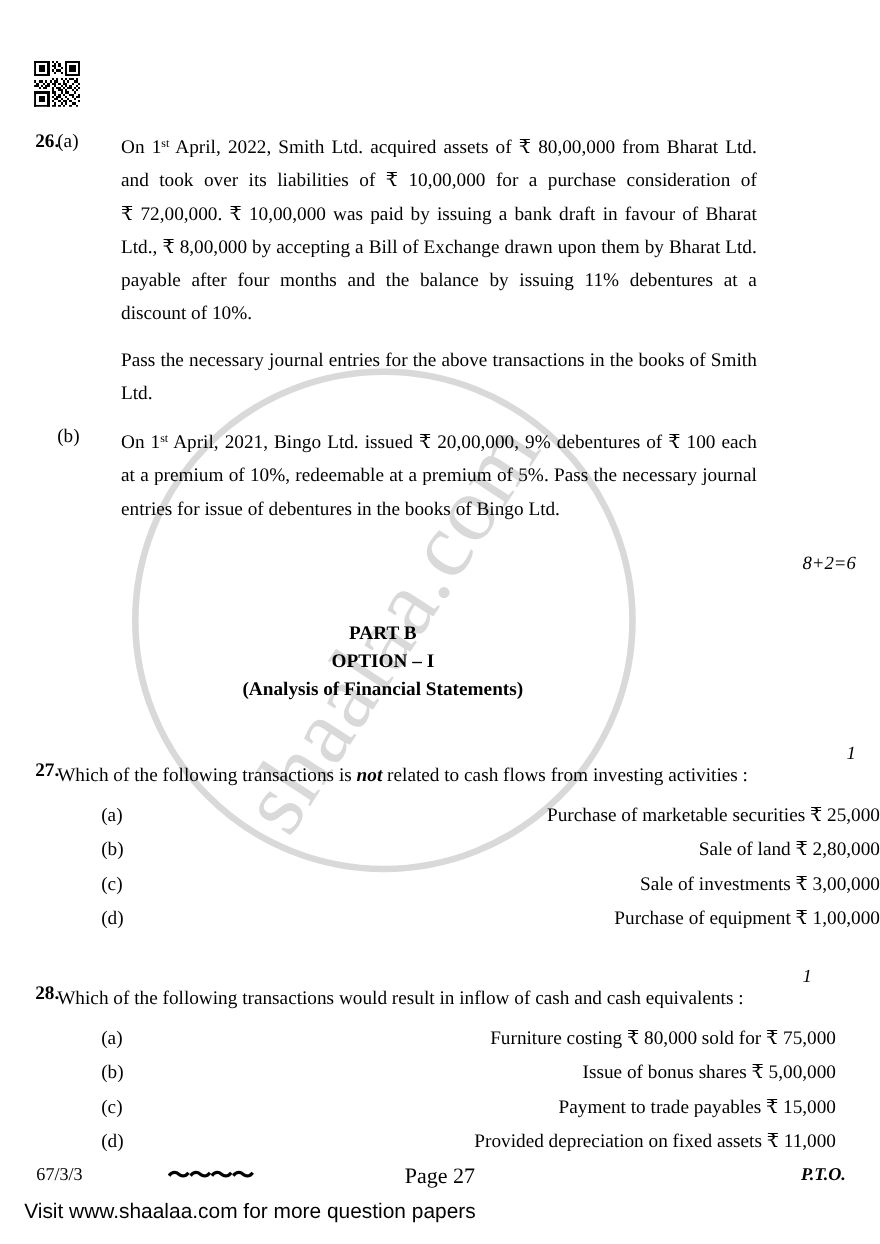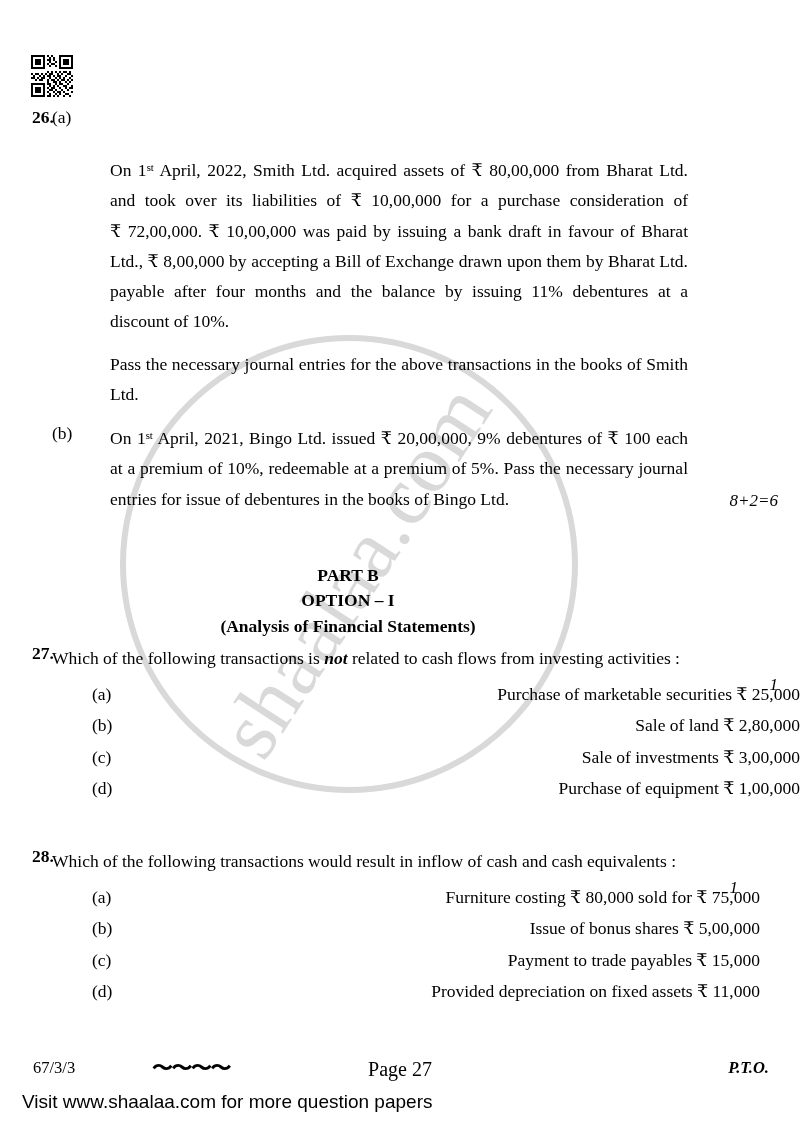--- a/index.html
+++ b/index.html
@@ -122,20 +122,21 @@
     position: relative;
     z-index: 1;
   }
   .part-block div { font-size: 17.5px; }
 
   
   .mcq-stem {
     display: flex;
     align-items: flex-start;
     position: relative;
+    margin-top: 46px;
   }
   .mcq-stem .bodycol { text-align: justify; }
 
   .opt-row {
     display: flex;
     align-items: flex-start;
     font-size: 17.5px;
     line-height: 1.78;
   }
   .opt-key {
@@ -313,26 +314,26 @@
           <rect x="11" y="20" width="1" height="1"></rect>
         <rect x="13" y="20" width="1" height="1"></rect>
           <rect x="16" y="20" width="1" height="1"></rect>
         <rect x="19" y="20" width="1" height="1"></rect>
       </g>
     </svg>
   </div>
 
   <div class="content">
 
-    <div style="position:absolute; left:0; top:107px; width:800px;">
+    <div style="position:absolute; left:0; top:118px; width:800px;">
 
       <div class="qrow">
         <div class="qnum">26.</div>
         <div class="sublabel">(a)</div>
-        <div class="bodycol" style="width:578px; flex:0 0 578px;margin-top:48px;">
+        <div class="bodycol" style="width:578px; flex:0 0 578px;">
           <p class="para">
             On 1<sup>st</sup> April, 2022, Smith Ltd. acquired assets of ₹&nbsp;80,00,000 from Bharat Ltd. and took over its liabilities of ₹&nbsp;10,00,000 for a purchase consideration of ₹&nbsp;72,00,000. ₹&nbsp;10,00,000 was paid by issuing a bank draft in favour of Bharat Ltd., ₹&nbsp;8,00,000 by accepting a Bill of Exchange drawn upon them by Bharat Ltd. payable after four months and the balance by issuing 11% debentures at a discount of 10%.
           </p>
           <p class="para" style="margin-top:12px;">Pass the necessary journal entries for the above transactions in the books of Smith Ltd.</p>
         </div>
       </div>
 
       <div class="qrow" style="margin-top:14px;">
         <div class="qnum"></div>
         <div class="sublabel">(b)</div>

